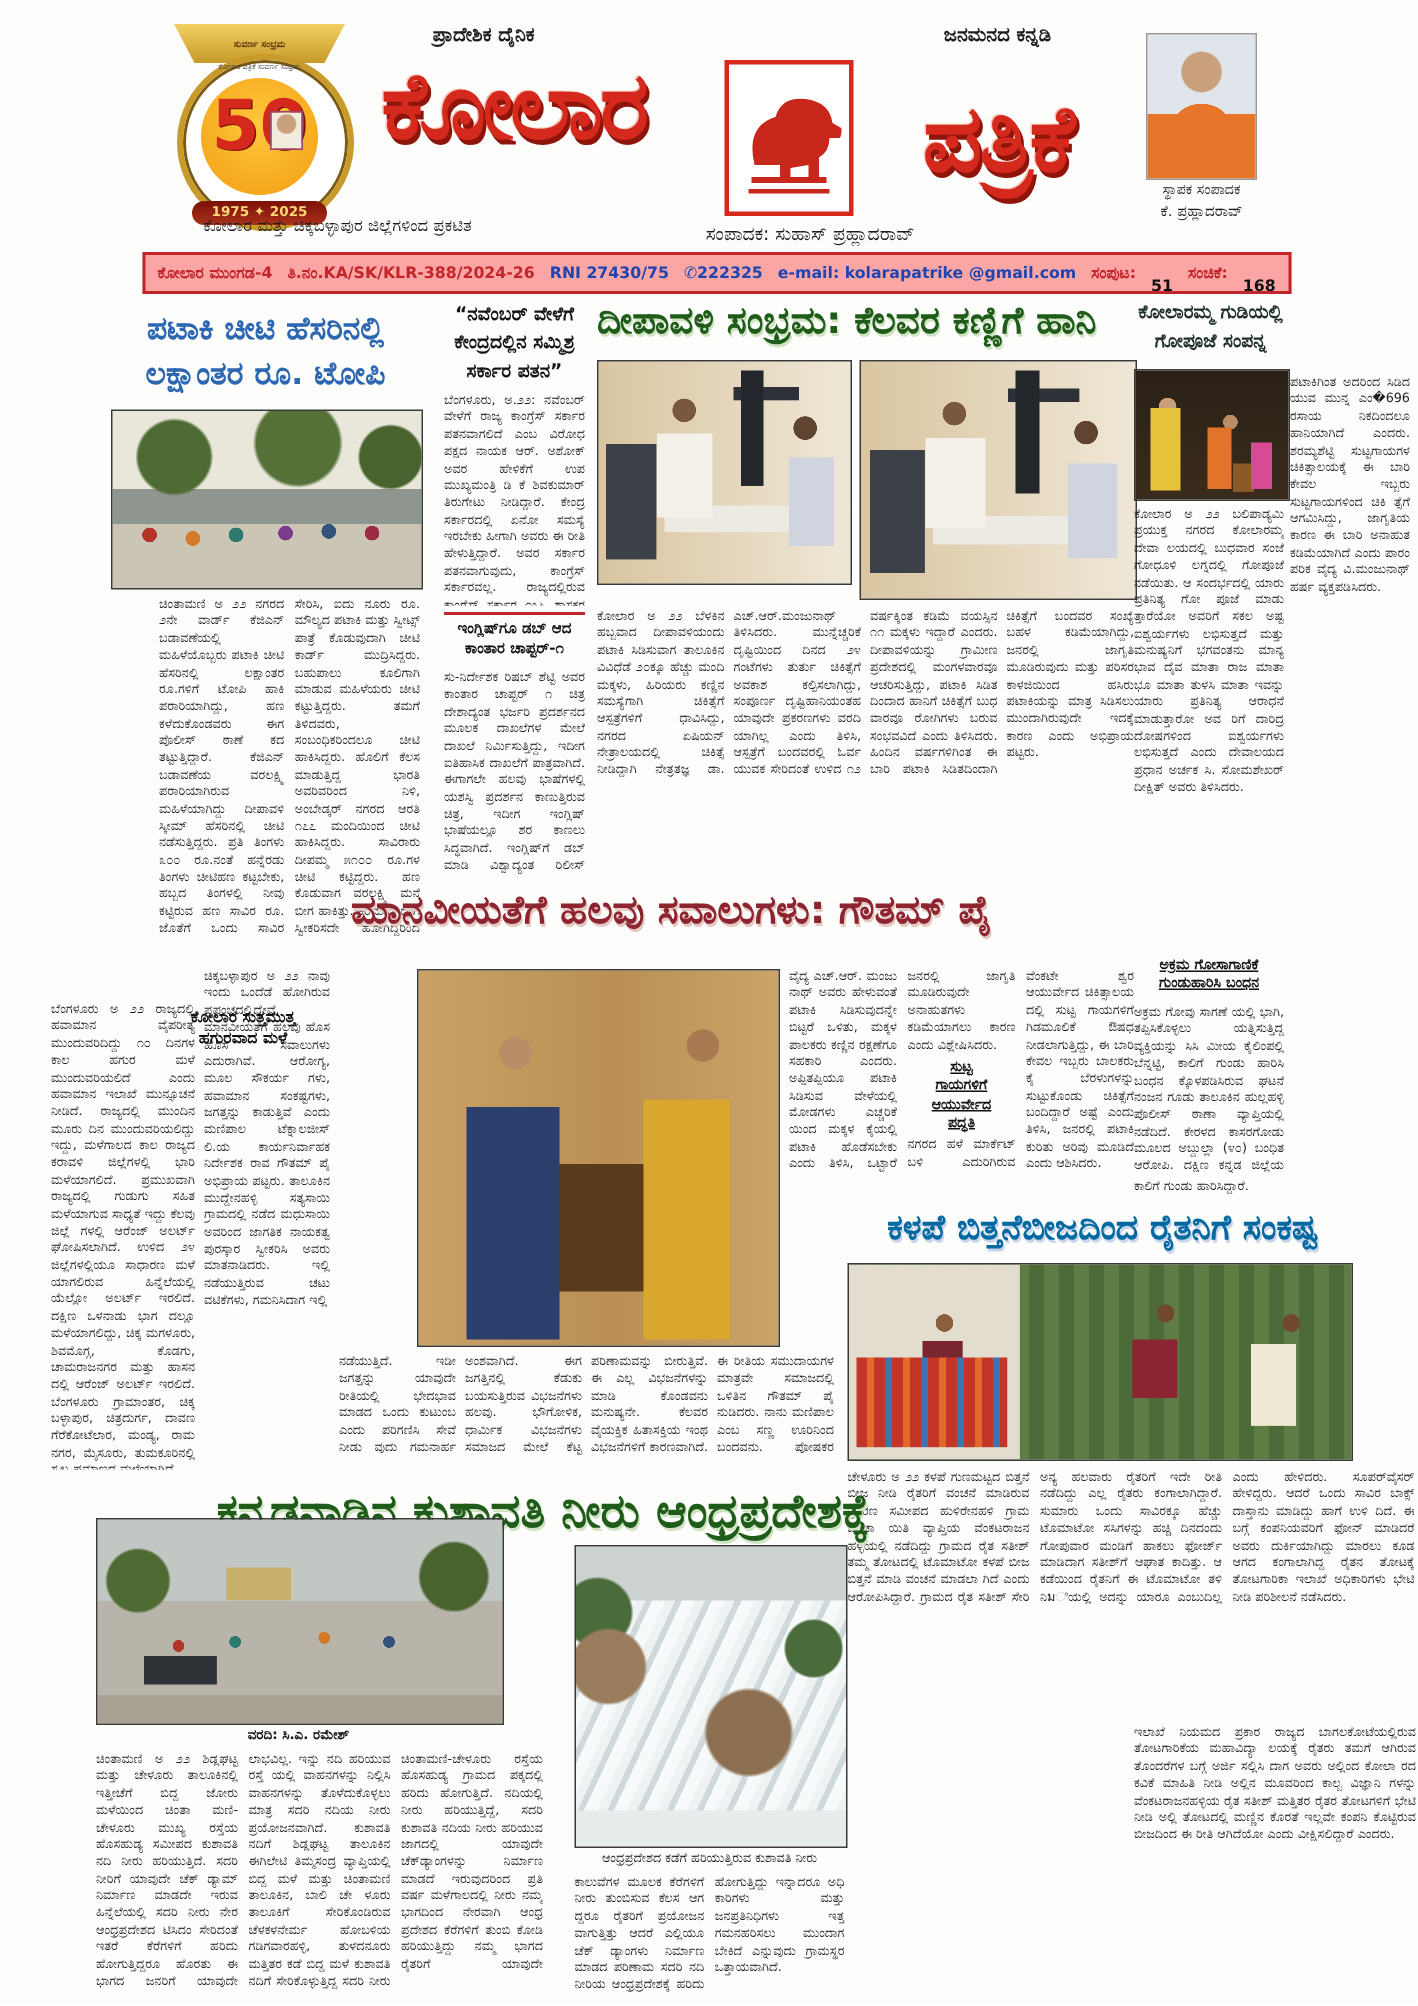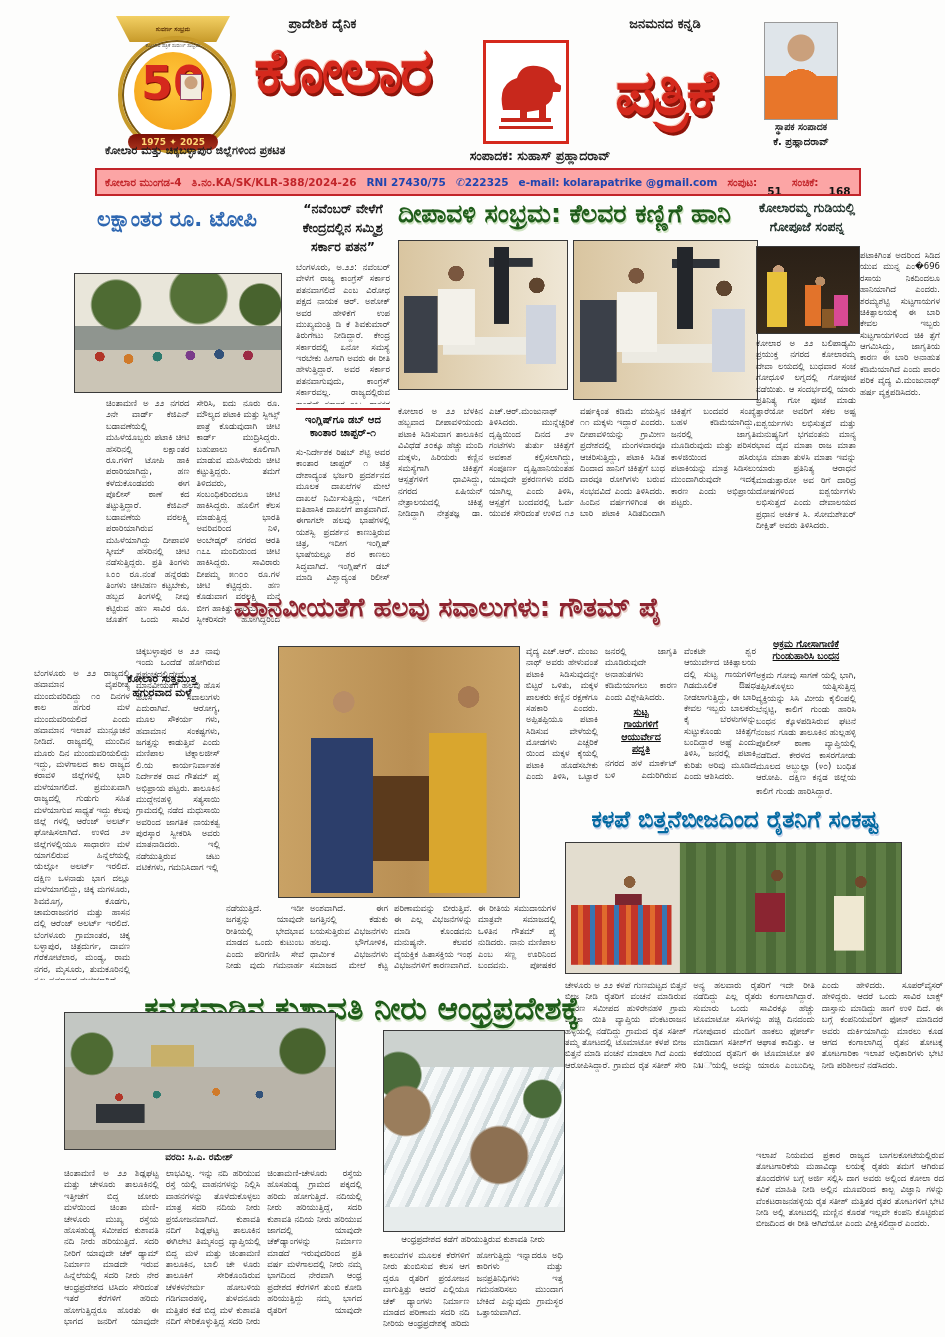--- a/index.html
+++ b/index.html
@@ -10,21 +10,21 @@
   .cols2{column-count:2;column-gap:7px;}
   .cols3{column-count:3;column-gap:7px;}
   .cols4{column-count:4;column-gap:6px;}
   .subhead{font-weight:bold;text-align:center;color:#101010;line-height:1.3;}
   .underlined{text-decoration:underline;}
   .photo{border:1px solid #3a3a3a;background:#ddd;overflow:hidden;}
   
   .title-word{font-weight:bold;color:#d5291d;letter-spacing:-2px;
      text-shadow:2px 3px 0 #8f140a,-1px -1px 0 #f7c9bb;}
   .tagline{font-size:13px;font-weight:bold;color:#1c1c1c;text-align:center;}
-  .small-bold{font-weight:bold;color:#1c1c1c;}
+  .small-bold{font-weight:normal;color:#1c1c1c;}
   
   #infobar{border:2px solid #c2252a;display:flex;align-items:center;gap:10px;
      padding:0 8px;font-size:10.5px;font-weight:bold;white-space:nowrap;overflow:hidden;background:#fca5a5;}
   .red{color:#c2252a;} .blue{color:#1f45b0;} .black{color:#111;margin-top:18px;}
   
   .head-blue{font-weight:bold;color:#2e67b1;text-align:center;line-height:1.45;}
   .head-green{font-weight:bold;color:#1f5c1a;text-shadow:1px 2px 0 #cfe3c2;line-height:1.25;}
   .head-maroon{font-weight:bold;color:#8e2430;text-shadow:1px 2px 0 #e3c9c2;line-height:1.2;}
   .head-blue2{font-weight:bold;color:#0369a1;text-shadow:1px 2px 0 #c9d4ea;line-height:1.2;}
   .head-quote{font-weight:bold;color:#161616;text-align:center;line-height:1.5;font-size:12.5px;}
@@ -145,21 +145,21 @@
 
   <div class="abs" id="emblem" style="left:483px;top:40px;width:80px;height:98px;">
     <svg width="70" height="88" viewBox="0 0 70 88">
       <path d="M12 62 q-6-26 14-32 q4-14 20-12 q16 2 18 16 l7 4 -2 6 -7 0 q0 9 -7 13 l0 14 -7 0 0-9 -12 2 0 9 -7 0 0-11 q-13 0 -17 0z" fill="#c8281c"></path>
       <path d="M10 70 h50 v4 h-50z M8 78 h54 v3 h-54z" fill="#c8281c"></path>
     </svg>
   </div>
 
   <div class="abs title-word" style="left:570px;top:34px;width:190px;font-size:62px;text-align:center;margin-top:22px;">ಪತ್ರಿಕೆ</div>
 
-  <div class="abs small-bold" style="left:105px;top:144px;width:240px;font-size:11px;">ಕೋಲಾರ ಮತ್ತು ಚಿಕ್ಕಬಳ್ಳಾಪುರ ಜಿಲ್ಲೆಗಳಿಂದ ಪ್ರಕಟಿತ</div>
+  <div class="abs small-bold" style="left:105px;top:144px;width:240px;font-size:11px;text-align:center;">ಕೋಲಾರ ಮತ್ತು ಚಿಕ್ಕಬಳ್ಳಾಪುರ ಜಿಲ್ಲೆಗಳಿಂದ ಪ್ರಕಟಿತ</div>
   <div class="abs small-bold" style="left:415px;top:148px;width:250px;font-size:12.5px;text-align:center;">ಸಂಪಾದಕ: ಸುಹಾಸ್ ಪ್ರಹ್ಲಾದರಾವ್</div>
 
   <div class="abs" id="founder" style="left:764px;top:22px;width:72px;height:96px;border:1px solid #999;"></div>
   <div class="abs small-bold" style="left:742px;top:121px;width:118px;font-size:9.5px;text-align:center;">ಸ್ಥಾಪಕ ಸಂಪಾದಕ</div>
   <div class="abs small-bold" style="left:742px;top:136px;width:118px;font-size:10px;text-align:center;">ಕೆ. ಪ್ರಹ್ಲಾದರಾವ್</div>
 
   <div class="abs" id="infobar" style="left:95px;top:168px;width:746px;height:24px;">
     <span class="red">ಕೋಲಾರ ಮುಂಗಡ-4</span>
     <span class="red">ತಿ.ನಂ.KA/SK/KLR-388/2024-26</span>
     <span class="blue">RNI 27430/75</span>
@@ -167,20 +167,21 @@
     <span class="blue">e-mail: kolarapatrike @gmail.com</span>
     <span class="red">ಸಂಪುಟ:</span>
       <span class="black">51</span>
     <span class="red">ಸಂಚಿಕೆ:</span>
       <span class="black">168</span>
     <span class="black">ಗುರುವಾರ 23-10-2025</span>
 
   </div>
 
   <div class="abs head-blue" style="left:62px;top:204px;width:230px;font-size:21px;">
+    <div>ಪಟಾಕಿ ಚೀಟಿ ಹೆಸರಿನಲ್ಲಿ</div>
     <div>ಲಕ್ಷಾಂತರ ರೂ. ಟೋಪಿ</div>
   </div>
   <div class="abs photo" id="photoA" style="left:74px;top:273px;width:206px;height:118px;"></div>
   <div class="abs body cols2" style="left:106px;top:398px;width:174px;height:230px;">ಚಿಂತಾಮಣಿ ಅ ೨೨ ನಗರದ ೨ನೇ ವಾರ್ಡ್ ಕೆಜಿಎನ್ ಬಡಾವಣೆಯಲ್ಲಿ ಮಹಿಳೆಯೊಬ್ಬರು ಪಟಾಕಿ ಚೀಟಿ ಹೆಸರಿನಲ್ಲಿ ಲಕ್ಷಾಂತರ ರೂ.ಗಳಿಗೆ ಟೋಪಿ ಹಾಕಿ ಪರಾರಿಯಾಗಿದ್ದು, ಹಣ ಕಳೆದುಕೊಂಡವರು ಈಗ ಪೊಲೀಸ್ ಠಾಣೆ ಕದ ತಟ್ಟುತ್ತಿದ್ದಾರೆ. ಕೆಜಿಎನ್ ಬಡಾವಣೆಯ ವರಲಕ್ಷ್ಮಿ ಪರಾರಿಯಾಗಿರುವ ಮಹಿಳೆಯಾಗಿದ್ದು ದೀಪಾವಳಿ ಸ್ಕೀಮ್ ಹೆಸರಿನಲ್ಲಿ ಚೀಟಿ ನಡೆಸುತ್ತಿದ್ದರು. ಪ್ರತಿ ತಿಂಗಳು ೩೦೦ ರೂ.ನಂತೆ ಹನ್ನೆರಡು ತಿಂಗಳು ಚೀಟಿಹಣ ಕಟ್ಟಬೇಕು, ಹಬ್ಬದ ತಿಂಗಳಲ್ಲಿ ನೀವು ಕಟ್ಟಿರುವ ಹಣ ಸಾವಿರ ರೂ. ಜೊತೆಗೆ ಒಂದು ಸಾವಿರ ಸೇರಿಸಿ, ಐದು ನೂರು ರೂ. ಮೌಲ್ಯದ ಪಟಾಕಿ ಮತ್ತು ಸ್ವೀಟ್ಸ್ ಪಾತ್ರೆ ಕೊಡುವುದಾಗಿ ಚೀಟಿ ಕಾರ್ಡ್ ಮುದ್ರಿಸಿದ್ದರು. ಬಹುಪಾಲು ಕೂಲಿಗಾಗಿ ಮಾಡುವ ಮಹಿಳೆಯರು ಚೀಟಿ ಕಟ್ಟುತ್ತಿದ್ದರು. ತಮಗೆ ತಿಳಿದವರು, ಸಂಬಂಧಿಕರಿಂದಲೂ ಚೀಟಿ ಹಾಕಿಸಿದ್ದರು. ಹೊಲಿಗೆ ಕೆಲಸ ಮಾಡುತ್ತಿದ್ದ ಭಾರತಿ ಅವರಿವರಿಂದ ನಿಳಿ, ಅಂಬೇಡ್ಕರ್ ನಗರದ ಆರತಿ ೧೭೭ ಮಂದಿಯಿಂದ ಚೀಟಿ ಹಾಕಿಸಿದ್ದರು. ಸಾವಿರಾರು ದೀಪಮ್ಮ ೫೧೦೦ ರೂ.ಗಳ ಚೀಟಿ ಕಟ್ಟಿದ್ದರು. ಹಣ ಕೊಡುವಾಗ ವರಲಕ್ಷ್ಮಿ ಮನೆ ಬೀಗ ಹಾಕಿತ್ತು. ಕರೆಮಾಡಿ ದಾಗ ಸ್ವೀಕರಿಸದೇ ಹೋಗಿದ್ದರಿಂದ ಅನುಮಾನಗೊಂಡು ಪೊಲೀಸರ ಮೊರೆ ಹೋಗಿದ್ದಾರೆ. ಪೊಲೀಸರು ತನಿಖೆ ನಡೆಸುತ್ತಿದ್ದಾರೆ.</div>
   <div class="abs subhead" style="left:106px;top:632px;width:112px;font-size:10.5px;margin-top:40px;">
     <div>ಕೋಲಾರ ಸುತ್ತಮುತ್ತ</div>
     <div>ಹಗುರವಾದ ಮಳೆ</div>
   </div>
   <div class="abs body" style="left:34px;top:668px;width:96px;height:312px;">ಬೆಂಗಳೂರು ಅ ೨೨ ರಾಜ್ಯದಲ್ಲಿ ಹವಾಮಾನ ವೈಪರೀತ್ಯ ಮುಂದುವರಿದಿದ್ದು ೧೦ ದಿನಗಳ ಕಾಲ ಹಗುರ ಮಳೆ ಮುಂದುವರಿಯಲಿದೆ ಎಂದು ಹವಾಮಾನ ಇಲಾಖೆ ಮುನ್ಸೂಚನೆ ನೀಡಿದೆ. ರಾಜ್ಯದಲ್ಲಿ ಮುಂದಿನ ಮೂರು ದಿನ ಮುಂದುವರಿಯಲಿದ್ದು ಇದ್ದು, ಮಳೆಗಾಲದ ಕಾಲ ರಾಜ್ಯದ ಕರಾವಳಿ ಜಿಲ್ಲೆಗಳಲ್ಲಿ ಭಾರಿ ಮಳೆಯಾಗಲಿದೆ. ಪ್ರಮುಖವಾಗಿ ರಾಜ್ಯದಲ್ಲಿ ಗುಡುಗು ಸಹಿತ ಮಳೆಯಾಗುವ ಸಾಧ್ಯತೆ ಇದ್ದು ಕೆಲವು ಜಿಲ್ಲೆ ಗಳಲ್ಲಿ ಆರೆಂಜ್ ಅಲರ್ಟ್ ಘೋಷಿಸಲಾಗಿದೆ. ಉಳಿದ ೨೪ ಜಿಲ್ಲೆಗಳಲ್ಲಿಯೂ ಸಾಧಾರಣ ಮಳೆ ಯಾಗಲಿರುವ ಹಿನ್ನೆಲೆಯಲ್ಲಿ ಯೆಲ್ಲೋ ಅಲರ್ಟ್ ಇರಲಿದೆ. ದಕ್ಷಿಣ ಒಳನಾಡು ಭಾಗ ದಲ್ಲೂ ಮಳೆಯಾಗಲಿದ್ದು, ಚಿಕ್ಕ ಮಗಳೂರು, ಶಿವಮೊಗ್ಗ, ಕೊಡಗು, ಚಾಮರಾಜನಗರ ಮತ್ತು ಹಾಸನ ದಲ್ಲಿ ಆರೆಂಜ್ ಅಲರ್ಟ್ ಇರಲಿದೆ. ಬೆಂಗಳೂರು ಗ್ರಾಮಾಂತರ, ಚಿಕ್ಕ ಬಳ್ಳಾಪುರ, ಚಿತ್ರದುರ್ಗ, ದಾವಣ ಗೆರೆಕೋಟೆಲಾರ, ಮಂಡ್ಯ, ರಾಮ ನಗರ, ಮೈಸೂರು, ತುಮಕೂರಿನಲ್ಲಿ ಸ್ವಲ್ಪ ಪ್ರಮಾಣದ ಮಳೆಯಾಗಿದೆ.</div>
 

